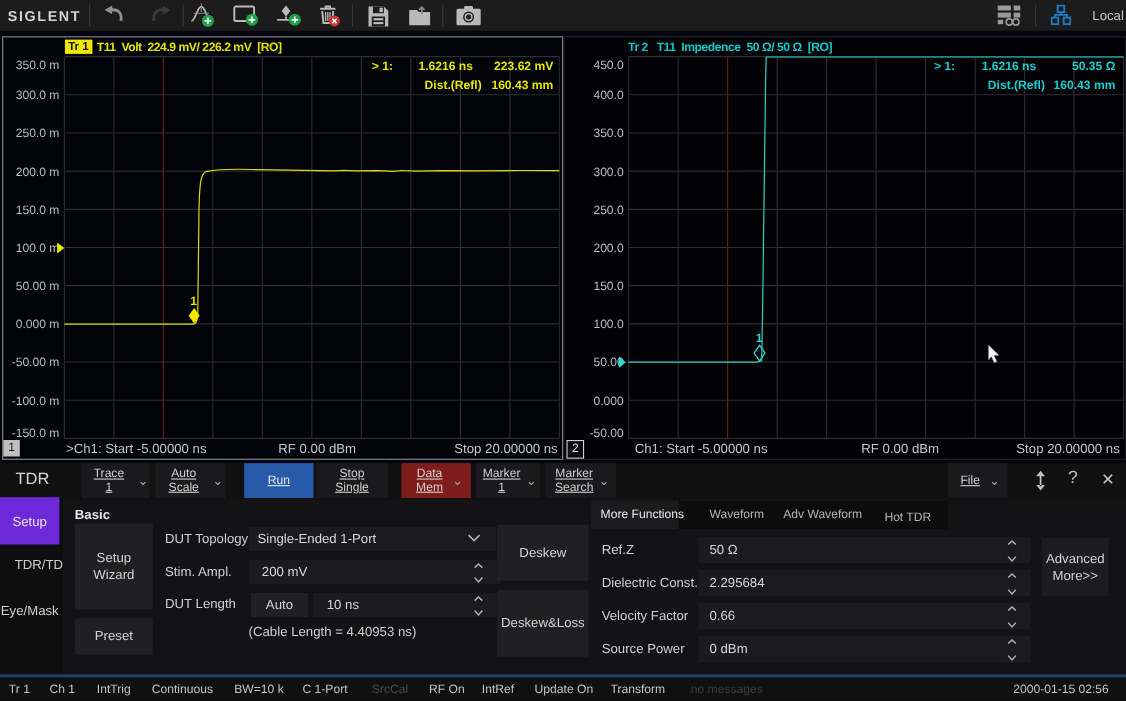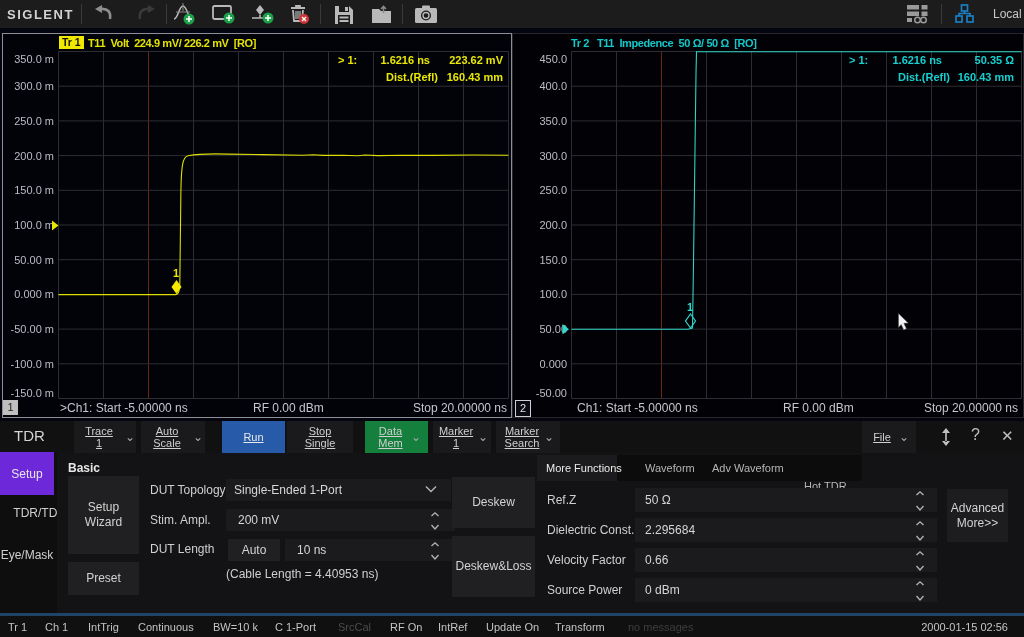--- a/index.html
+++ b/index.html
@@ -235,21 +235,21 @@
     <div class="abs" style="left:14px;top:6px;font-size:15px;color:#d5d5d5;">TDR</div>
     <div class="titem" style="left:74px;width:62px;background:#1a1a1c;padding-right:12px;box-sizing:border-box;">Trace
 1</div>
       <div class="chev" style="left:125px;">⌄</div>
     <div class="titem" style="left:141px;width:64px;background:#1a1a1c;padding-right:12px;box-sizing:border-box;">Auto
 Scale</div>
       <div class="chev" style="left:193px;">⌄</div>
     <div class="titem" style="left:222px;width:63px;background:#275aa8;color:#e8e8e8;">Run</div>
     <div class="titem" style="left:287px;width:66px;background:#1a1a1c;">Stop
 Single</div>
-    <div class="titem" style="left:365px;width:63px;background:#15803d;padding-right:12px;box-sizing:border-box;">Data
+    <div class="titem" style="left:365px;width:63px;background:#7f1d1d;padding-right:12px;box-sizing:border-box;">Data
 Mem</div>
       <div class="chev" style="left:411px;">⌄</div>
     <div class="titem" style="left:433px;width:58px;background:#1a1a1c;padding-right:12px;box-sizing:border-box;">Marker
 1</div>
       <div class="chev" style="left:478px;">⌄</div>
     <div class="titem" style="left:496px;width:64px;background:#1a1a1c;padding-right:12px;box-sizing:border-box;">Marker
 Search</div>
       <div class="chev" style="left:544px;">⌄</div>
     <div class="titem" style="left:862px;width:54px;background:#1a1a1c;padding-right:14px;box-sizing:border-box;">File</div>
       <div class="chev" style="left:899px;">⌄</div>
@@ -297,21 +297,21 @@
     <div class="plab" style="left:226px;top:114px;">(Cable Length = 4.40953 ns)</div>
 
     <div class="pbtn" style="left:452px;top:24px;width:83px;height:51px;">Deskew</div>
     <div class="pbtn" style="left:452px;top:83px;width:83px;height:61px;">Deskew&amp;Loss</div>
 
     <div class="abs" style="left:537px;top:2px;width:325px;height:26px;background:#0c0c0c;"></div>
     <div class="abs" style="left:537px;top:2px;width:80px;height:26px;background:#1b1b1d;"></div>
     <div class="plab" style="left:546px;top:9px;color:#ececec;font-size:11px;">More Functions</div>
     <div class="plab" style="left:645px;top:9px;color:#b5b5b5;font-size:11px;">Waveform</div>
     <div class="plab" style="left:712px;top:9px;color:#b5b5b5;font-size:11px;">Adv Waveform</div>
-    <div class="plab" style="left:804px;top:27px;color:#b5b5b5;font-size:11px;">Hot TDR</div>
+    <div class="plab" style="left:804px;top:12px;color:#b5b5b5;font-size:11px;">Hot TDR</div>
 
     <div class="plab" style="left:547px;top:40px;">Ref.Z</div>
     <div class="pinp" style="left:635px;top:35px;width:292px;height:24px;padding-left:10px;">50 Ω</div>
     <svg class="abs" style="left:914px;top:37px" width="12" height="22" viewBox="0 0 12 22">
         <polyline points="2.5,5 6,1.8 9.5,5" stroke="#b4b4ba" stroke-width="1.3" fill="none"></polyline>
         <polyline points="2.5,16 6,20 9.5,16" stroke="#b4b4ba" stroke-width="1.3" fill="none"></polyline>
       </svg>
 
     <div class="plab" style="left:547px;top:70px;">Dielectric Const.</div>
     <div class="pinp" style="left:635px;top:65px;width:292px;height:24px;padding-left:10px;">2.295684</div>

